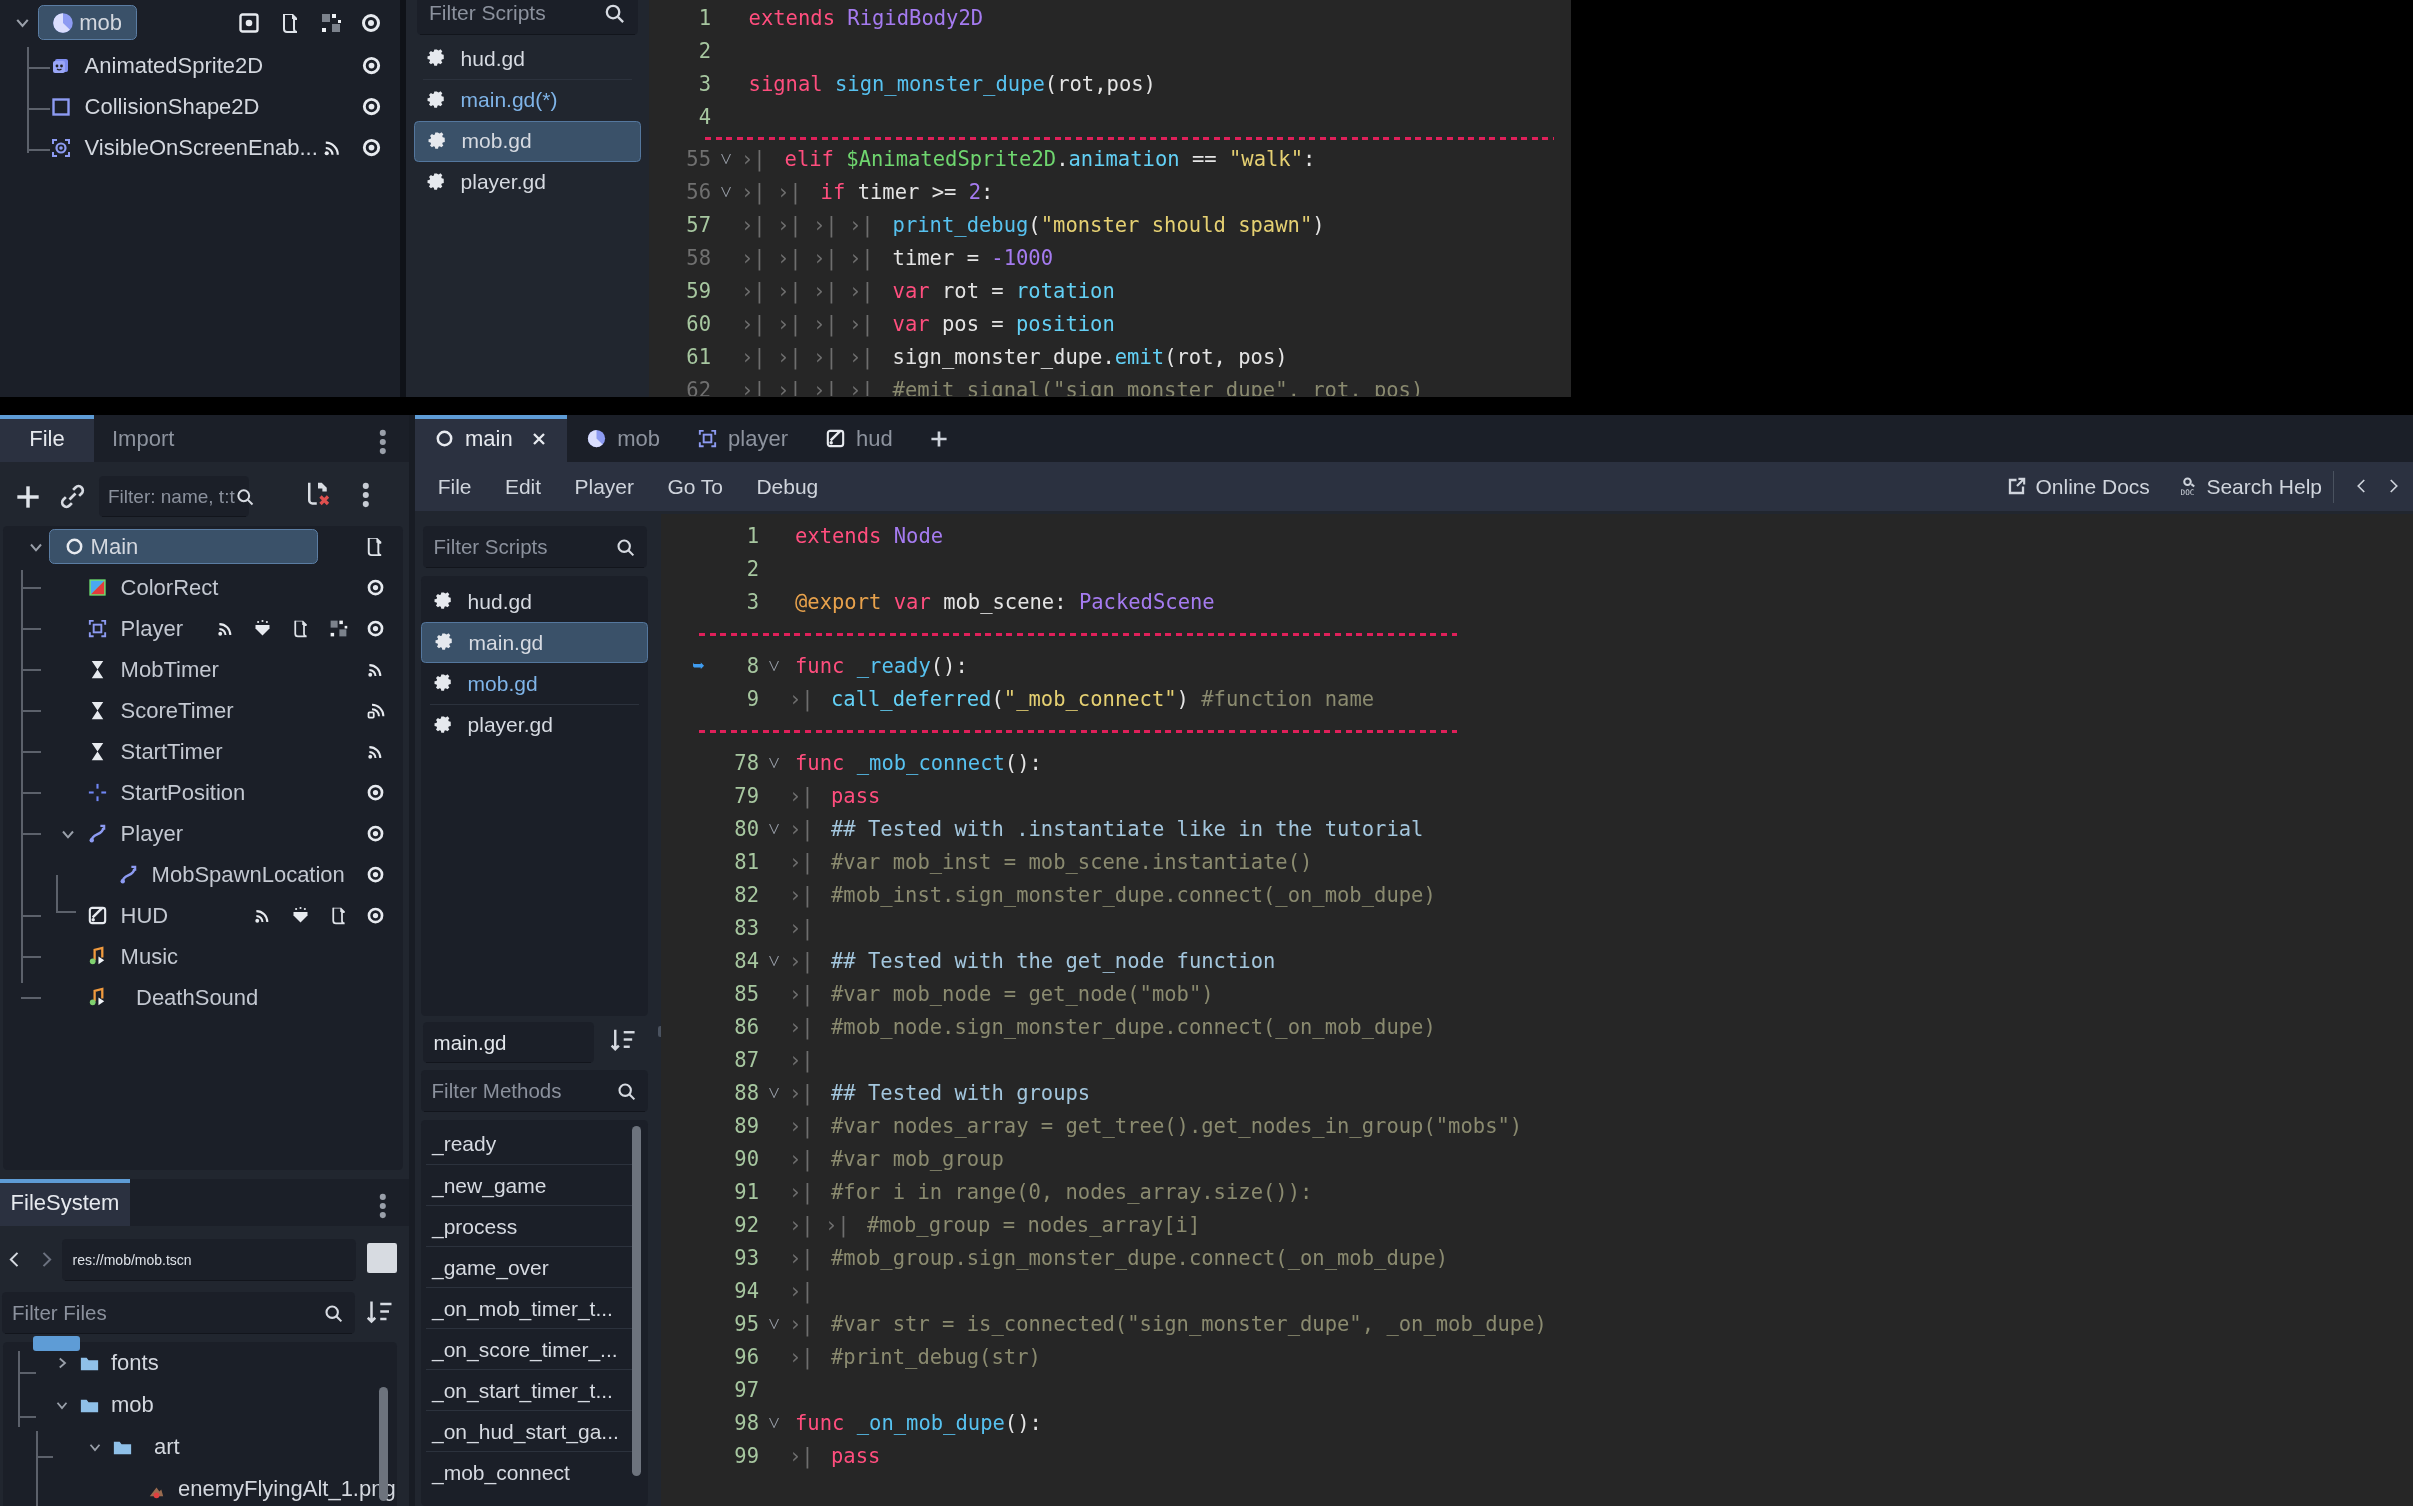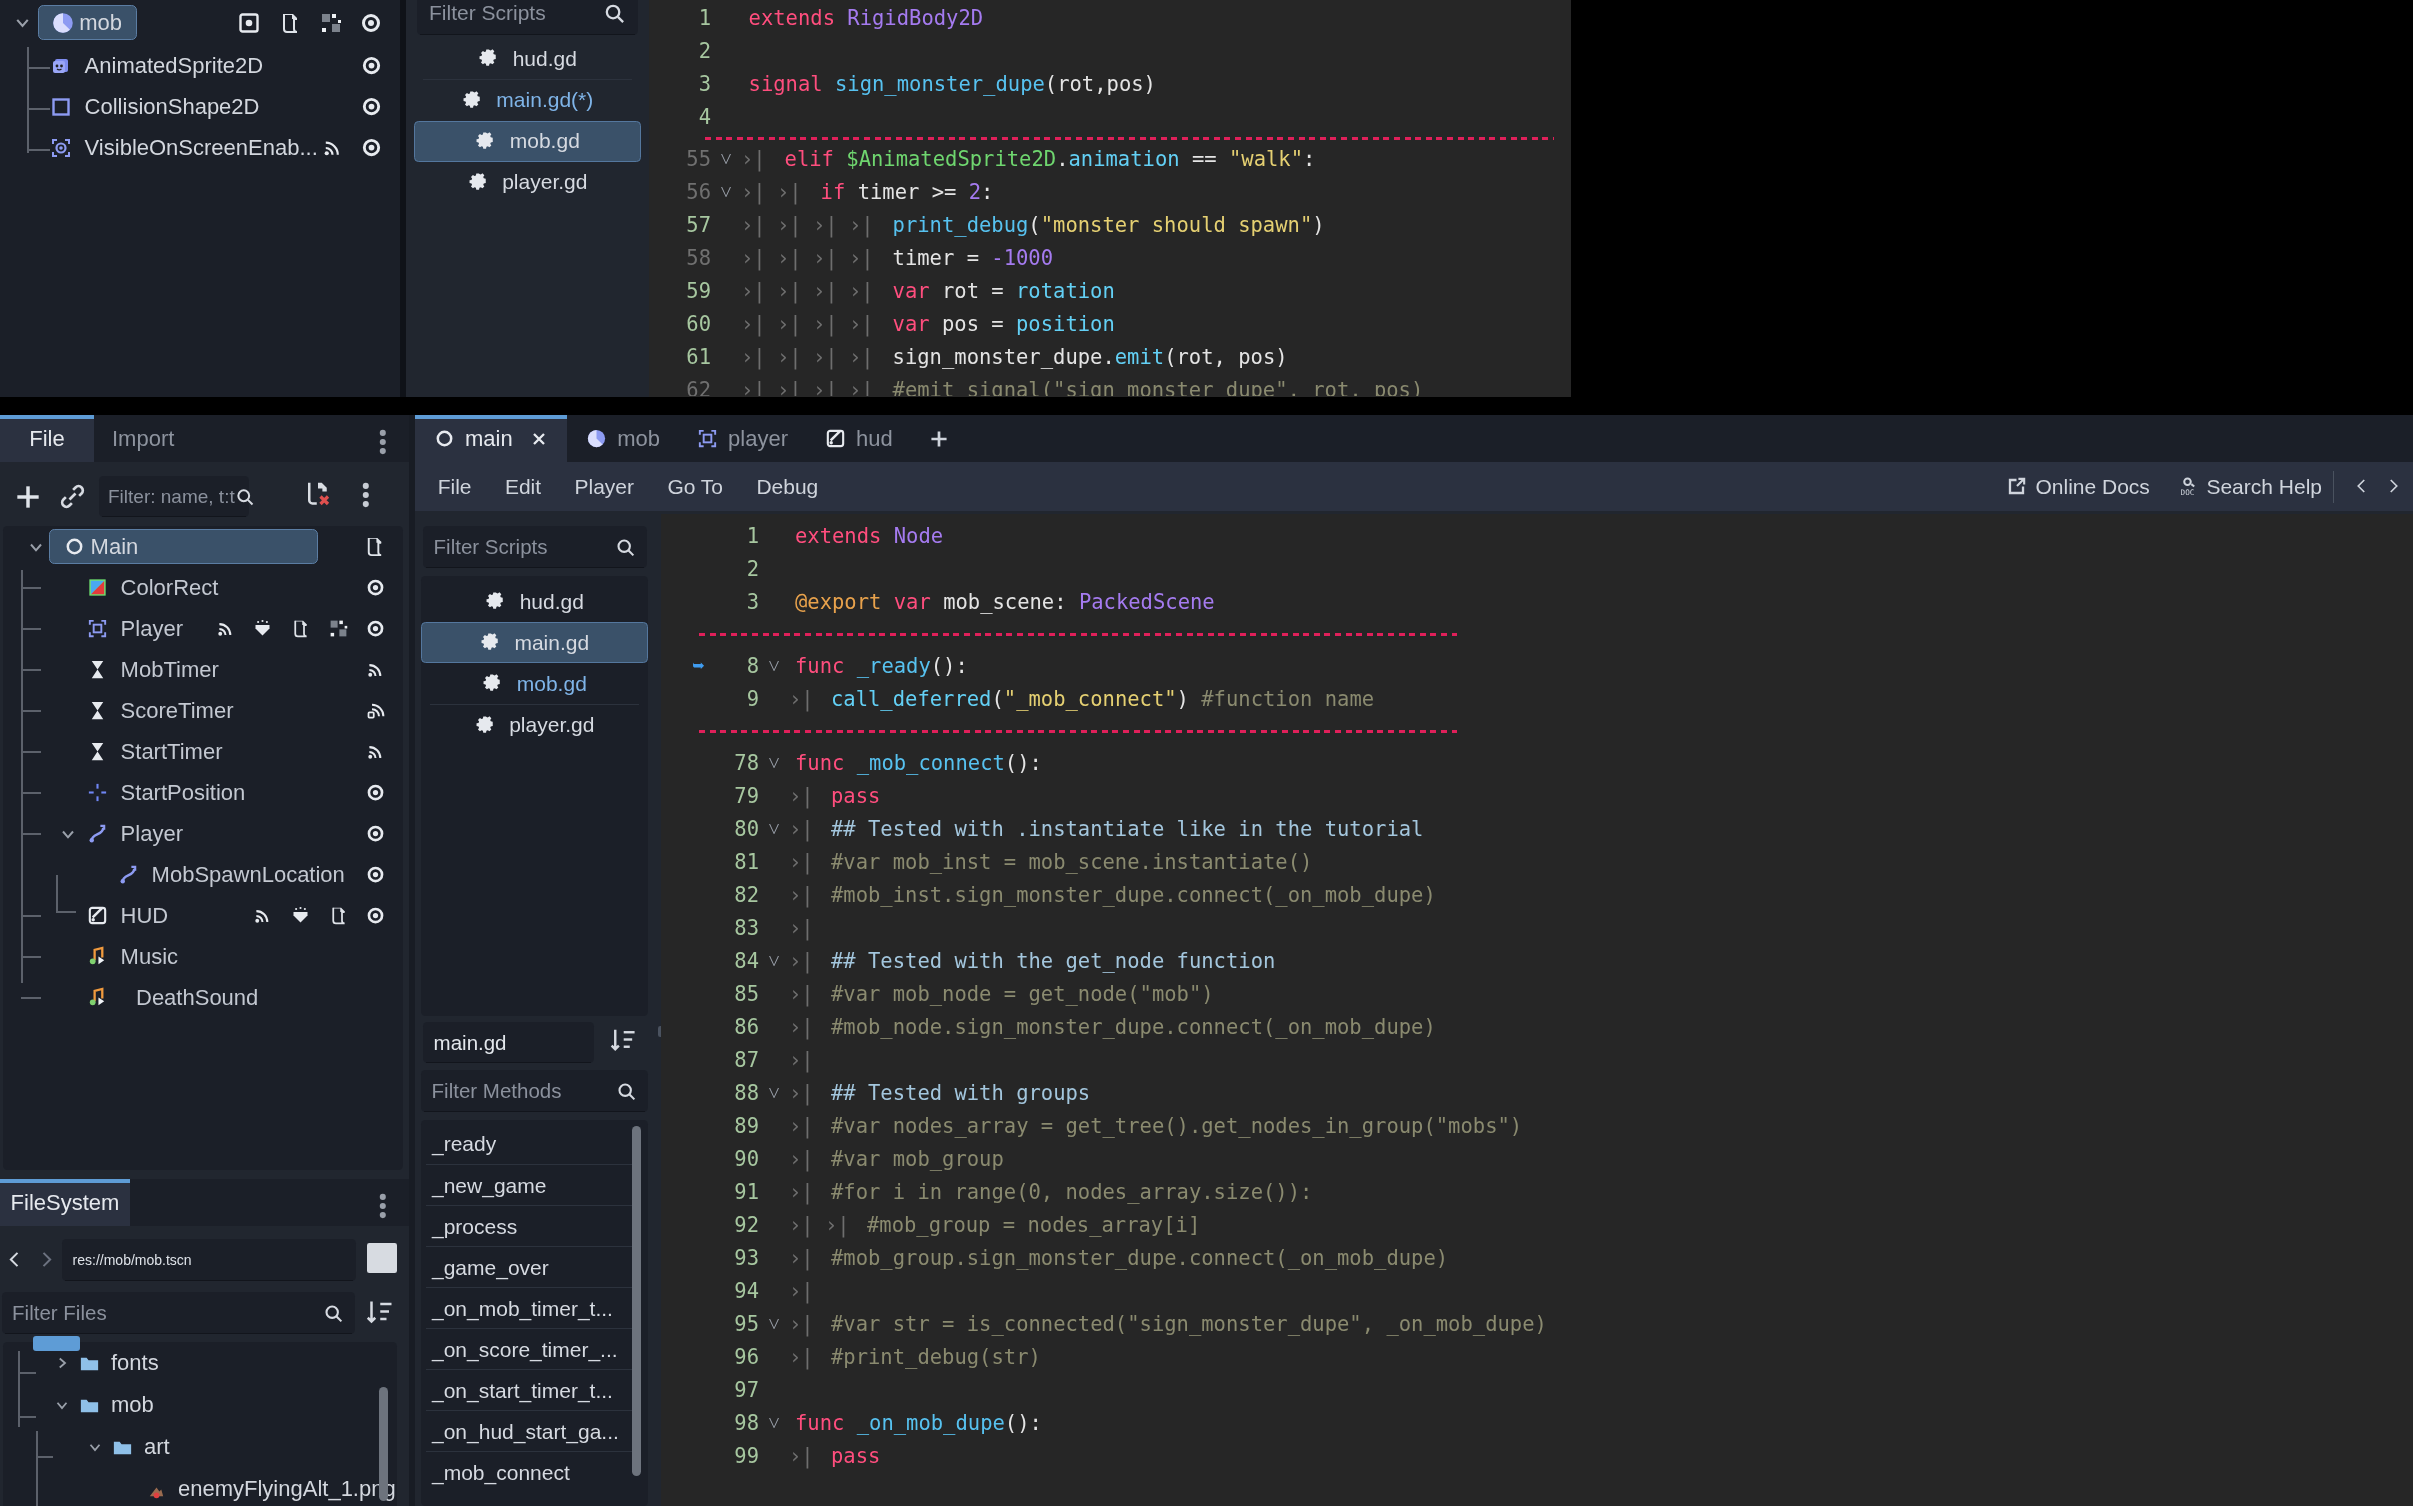--- a/index.html
+++ b/index.html
@@ -63,21 +63,21 @@
     color:#8d939e; font-size:22px; position:relative; background:#1b1f28;
   }
   .tab.active { background:#2b3140; color:#e6e9ee; }
   .tab.active::before { content:''; position:absolute; left:0; right:0; top:0; height:3.8px; background:#5e9cd6; }
 
   .menu-item { color:#cfd4dc; font-size:21px; padding:0 16.7px; line-height:47px; }
   .tool-btn { display:flex; align-items:center; gap:7.6px; color:#cfd4dc; font-size:21px; }
 
   .list-item {
     display:flex; align-items:center; gap:13.6px; height:41px; padding:0 12px;
-    color:#d6dae1; font-size:21px;justify-content:center;
+    color:#d6dae1; font-size:21px;
   }
   .list-item.sel { background:#3a5169; border:0.8px solid #54779e; border-radius:4.5px; }
   .list-item.blue { color:#7fb4e8; }
   .sep { height:0.8px; background:#2c323d; margin:0 9px; }
 
   .mrow { height:41px; line-height:41px; color:#d6dae1; font-size:21px; padding-left:6px; white-space:nowrap; }
   .mrow + .mrow { border-top:0.8px solid #2c323d; }
 
   .scroll-v { position:absolute; width:9px; border-radius:4.5px; background:#6d737d; }
 </style>
@@ -693,21 +693,21 @@
         <span class="ico" style="width:23px;">
           <svg width="18" height="18" viewBox="0 0 24 24">
             <polyline points="6,9 12,16 18,9" fill="none" stroke="#9aa0aa" stroke-width="2.4"></polyline>
           </svg>
         </span>
         <span class="ico" style="width:32px;">
           <svg width="23" height="23" viewBox="0 0 24 24">
             <path d="M3 6h6l2 2.5h10V19H3z" fill="#8fc0e8"></path>
           </svg>
         </span>
-        <span class="nm" style="margin-left:6px;">art</span>
+        <span class="nm" style="margin-left:16px;">art</span>
       </div>
       <div class="row" style="height:42px;">
         <span style="display:inline-block;width:114px;"></span>
         <span class="ico" style="width:23px;"></span>
         <span class="ico" style="width:32px;">
           <svg width="23" height="23" viewBox="0 0 24 24">
             <path d="M5 19l7-9 3 4 2-2 2 7z" fill="#9a6b4f"></path>
             <circle cx="12" cy="18" r="3" fill="#e04040"></circle>
           </svg>
         </span>

